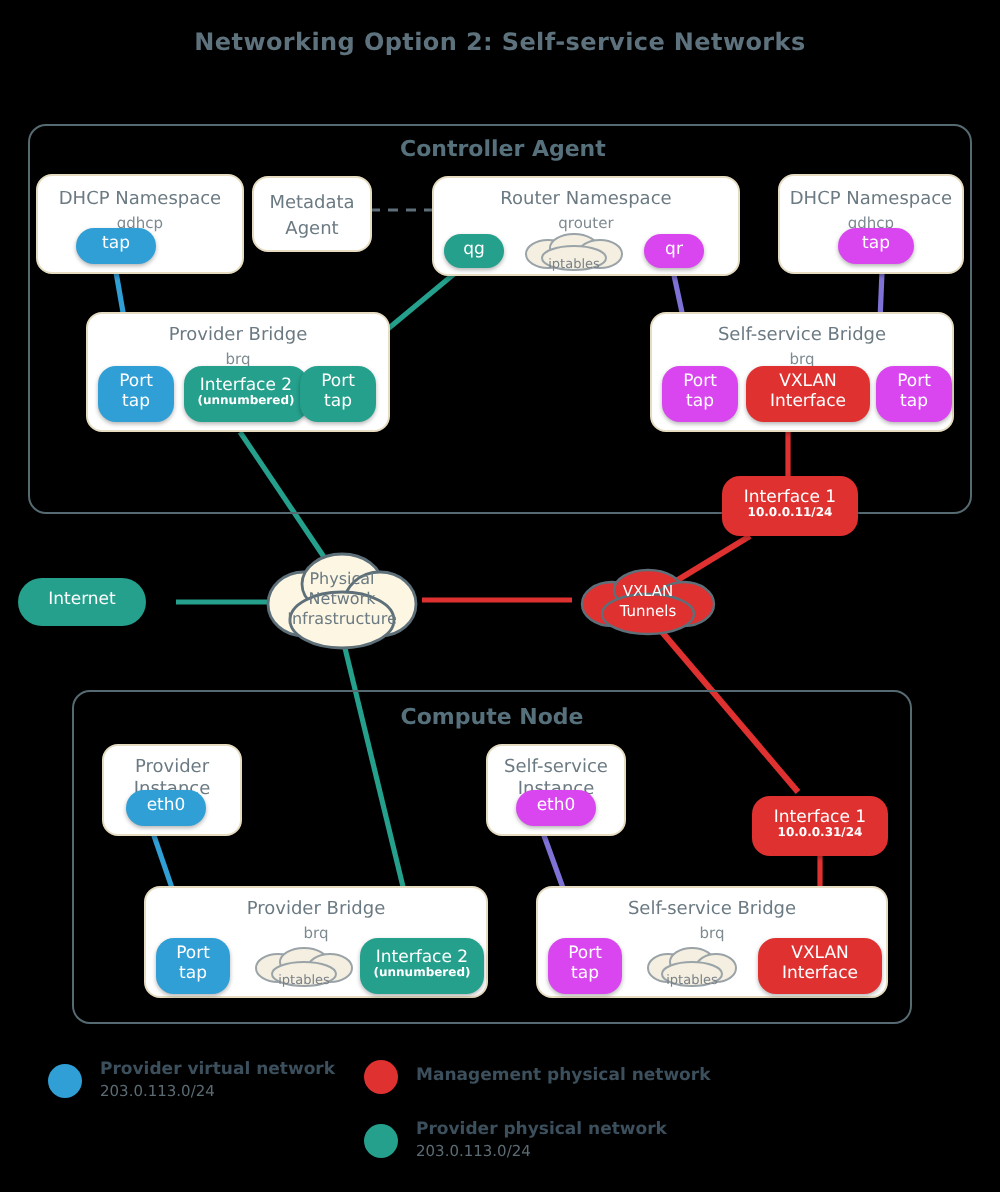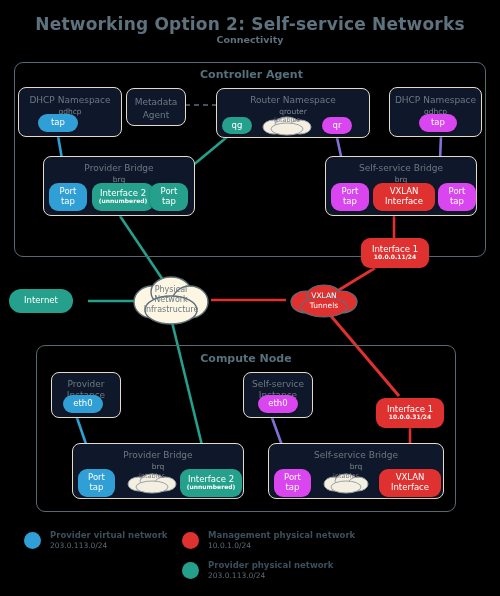--- a/index.html
+++ b/index.html
@@ -3,51 +3,51 @@
 <meta charset="utf-8">
 <style>
   html,body{margin:0;padding:0;background:#000;}
   body{width:500px;height:596px;position:relative;overflow:hidden;
        font-family:"DejaVu Sans","Liberation Sans",sans-serif;color:#5b6b73;}
   #stage{position:absolute;inset:0;width:500px;height:596px;}
   .svgl{position:absolute;left:0;top:0;width:500px;height:596px;pointer-events:none;}
   .abs{position:absolute;box-sizing:border-box;}
 
   
-  #title{left:0;top:14px;width:500px;text-align:center;font-size:17px;
+  #title{left:0;top:14px;width:500px;text-align:center;font-size:12px;
          font-weight:bold;color:#5d727d;letter-spacing:.2px;}
   #subtitle{left:0;top:34px;width:500px;text-align:center;font-size:9.5px;
             font-weight:bold;color:#5d727d;}
 
   
   .nodebox{border:1.6px solid #566a72;border-radius:9px;background:transparent;}
   .nodelabel{position:absolute;font-size:11px;font-weight:bold;color:#56707c;
              text-align:center;white-space:nowrap;}
 
   
-  .panel{background:#0f172a;border:1px solid #e6dcc2;border-radius:8px;
+  .panel{background:#ffffff;border:1px solid #e6dcc2;border-radius:8px;
          box-shadow:0 1px 2px rgba(0,0,0,.35);}
   .panel-title{position:absolute;left:0;width:100%;text-align:center;
                font-size:9px;color:#6b7a82;white-space:nowrap;}
   .panel-sub{position:absolute;left:0;width:100%;text-align:center;
              font-size:7.5px;color:#7d8a90;white-space:nowrap;}
 
   
   .pill{border-radius:9px;display:flex;flex-direction:column;align-items:center;
         justify-content:center;color:#fff;font-size:8.5px;line-height:1.12;
         text-align:center;box-shadow:0 1px 2px rgba(0,0,0,.3);}
   .pill .sub{font-size:6px;font-weight:bold;}
   .pill.oval{border-radius:999px;}
   .c-blue{background:#2f9fd6;}
   .c-purple{background:#d946ef;}
   .c-teal{background:#24a08c;}
   .c-red{background:#e03131;}
 
   
-  .ipt{position:absolute;display:flex;align-items:flex-start;justify-content:center;
+  .ipt{position:absolute;display:flex;align-items:flex-end;justify-content:center;
        font-size:6.5px;color:#7a8187;}
   .ipt svg{position:absolute;left:0;top:0;}
   .ipt span{position:relative;z-index:2;}
 
   
   .cloudwrap{position:absolute;}
   .cloudwrap .txt{position:absolute;left:0;top:0;width:100%;height:100%;
       display:flex;flex-direction:column;align-items:center;justify-content:center;
       font-size:8px;line-height:1.28;text-align:center;}
   .cloud-phys .txt{color:#6b7a82;}
@@ -100,21 +100,20 @@
 
     <path d="M115,483 L124,483" stroke="#6b7a82" stroke-width="1.2"></path>
     <path d="M180,483 L189,483" stroke="#6b7a82" stroke-width="1.2"></path>
     <path d="M312,483 L321,483" stroke="#6b7a82" stroke-width="1.2"></path>
     <path d="M371,483 L380,483" stroke="#6b7a82" stroke-width="1.2"></path>
     <path d="M250,126 L261,126" stroke="#6b7a82" stroke-width="1.2"></path>
     <path d="M312,126 L323,126" stroke="#6b7a82" stroke-width="1.2"></path>
   </svg>
 
   <div class="abs" id="title">Networking Option 2: Self-service Networks</div>
-  <div class="abs" id="subtitle">Connectivity</div>
 
   <div class="abs nodebox" style="left:14px;top:62px;width:472px;height:195px;"></div>
   <div class="nodelabel" style="left:200px;top:68px;width:100px;">Controller Agent</div>
 
   <div class="abs panel" style="left:18px;top:87px;width:104px;height:50px;">
     <div class="panel-title" style="top:7px;">DHCP Namespace</div>
     <div class="panel-sub" style="top:19px;">qdhcp</div>
   </div>
   <div class="abs pill oval c-blue" style="left:38px;top:114px;width:40px;height:18px;">
     <span>tap</span>
@@ -306,21 +305,20 @@
       <div class="lgdot" style="background:#2f9fd6;"></div>
       <div class="lgtxt">
         <div class="lgname">Provider virtual network</div>
         <div class="lgsub">203.0.113.0/24</div>
       </div>
     </div>
     <div class="lg" style="left:182px;top:6px;">
       <div class="lgdot" style="background:#e03131;"></div>
       <div class="lgtxt">
         <div class="lgname">Management physical network</div>
-        <div class="lgsub">10.0.1.0/24</div>
       </div>
     </div>
     <div class="lg" style="left:182px;top:36px;">
       <div class="lgdot" style="background:#24a08c;"></div>
       <div class="lgtxt">
         <div class="lgname">Provider physical network</div>
         <div class="lgsub">203.0.113.0/24</div>
       </div>
     </div>
   </div>

